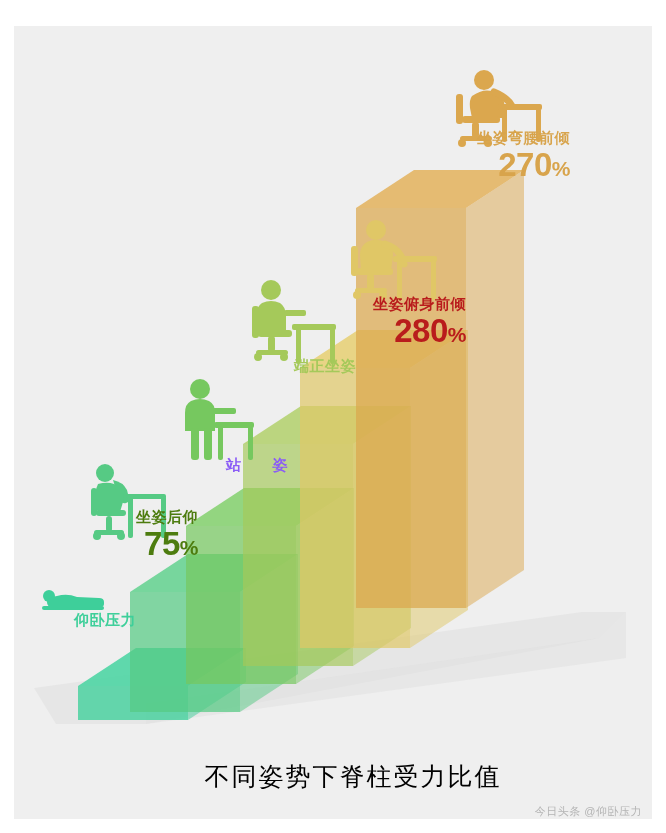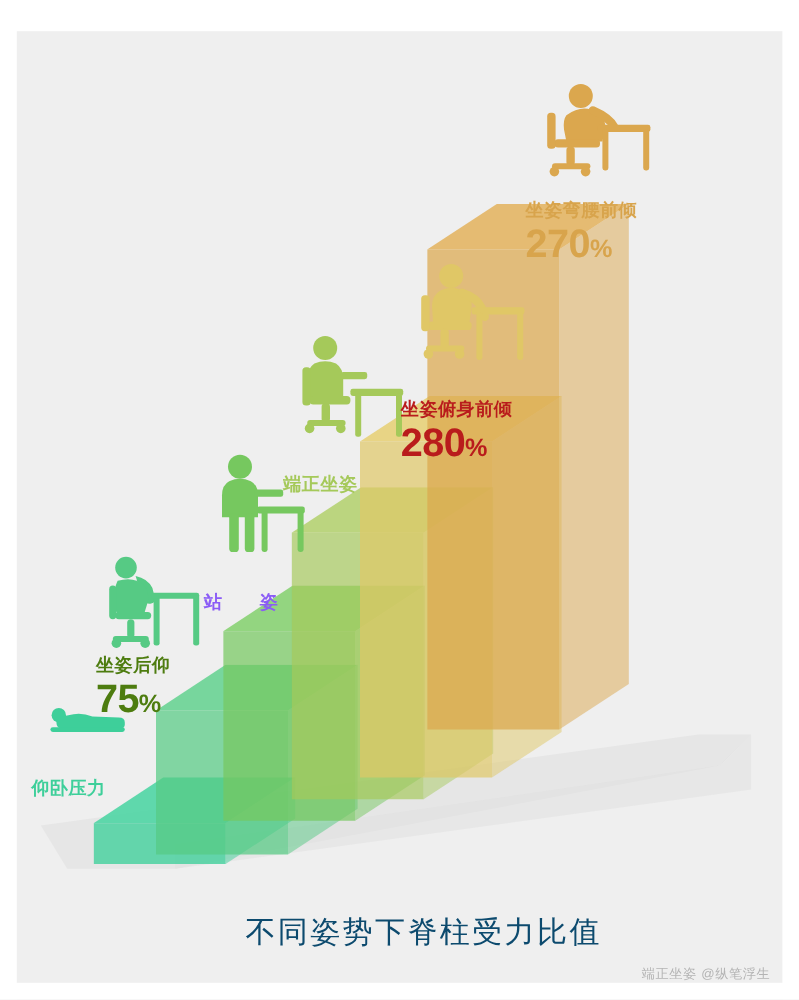--- a/index.html
+++ b/index.html
@@ -28,25 +28,24 @@
     position:absolute;
     left:34px;top:576px;
     width:592px;height:160px;
   }
 
   
   .bar{position:absolute;}
 
   .label{
     position:absolute;
-    text-align:left;
+    text-align:right;
     line-height:1.05;
     white-space:nowrap;
     font-weight:bold;
-    margin-top:38px;
   }
   .label .name{
     display:block;
     font-size:15px;
     letter-spacing:.5px;
   }
   .label .val{
     display:block;
     font-size:33px;
     font-weight:bold;
@@ -56,21 +55,21 @@
   .label .val .pct{font-size:21px;}
 
   .icon{position:absolute;}
 
   .caption{
     position:absolute;
     left:0;right:0;
     bottom:40px;
     text-align:center;
     font-size:25px;
-    color:#0c4a6e;
+    color:#000000;
     letter-spacing:2px;
     padding-left:40px;
   }
   .watermark{
     position:absolute;
     right:24px;bottom:14px;
     font-size:11px;
     color:#b4b4b4;
     letter-spacing:.5px;
   }
@@ -233,20 +232,20 @@
       <span class="name">坐姿俯身前倾</span>
       <span class="val"><span>280</span><span class="pct">%</span></span>
     </div>
 
     <div class="label" style="left:438px;top:130px;width:132px;color:#d8a44c;">
       <span class="name">坐姿弯腰前倾</span>
       <span class="val"><span>270</span><span class="pct">%</span></span>
     </div>
 
     <div class="caption">不同姿势下脊柱受力比值</div>
-    <div class="watermark">端正坐姿 @纵笔浮生</div>
+    <div class="watermark">今日头条 @仰卧压力</div>
   </div>
 
   <div class="frame-top"></div>
   <div class="frame-left"></div>
   <div class="frame-right"></div>
   <div class="frame-bottom"></div>
 </div>
 
 </body></html>

